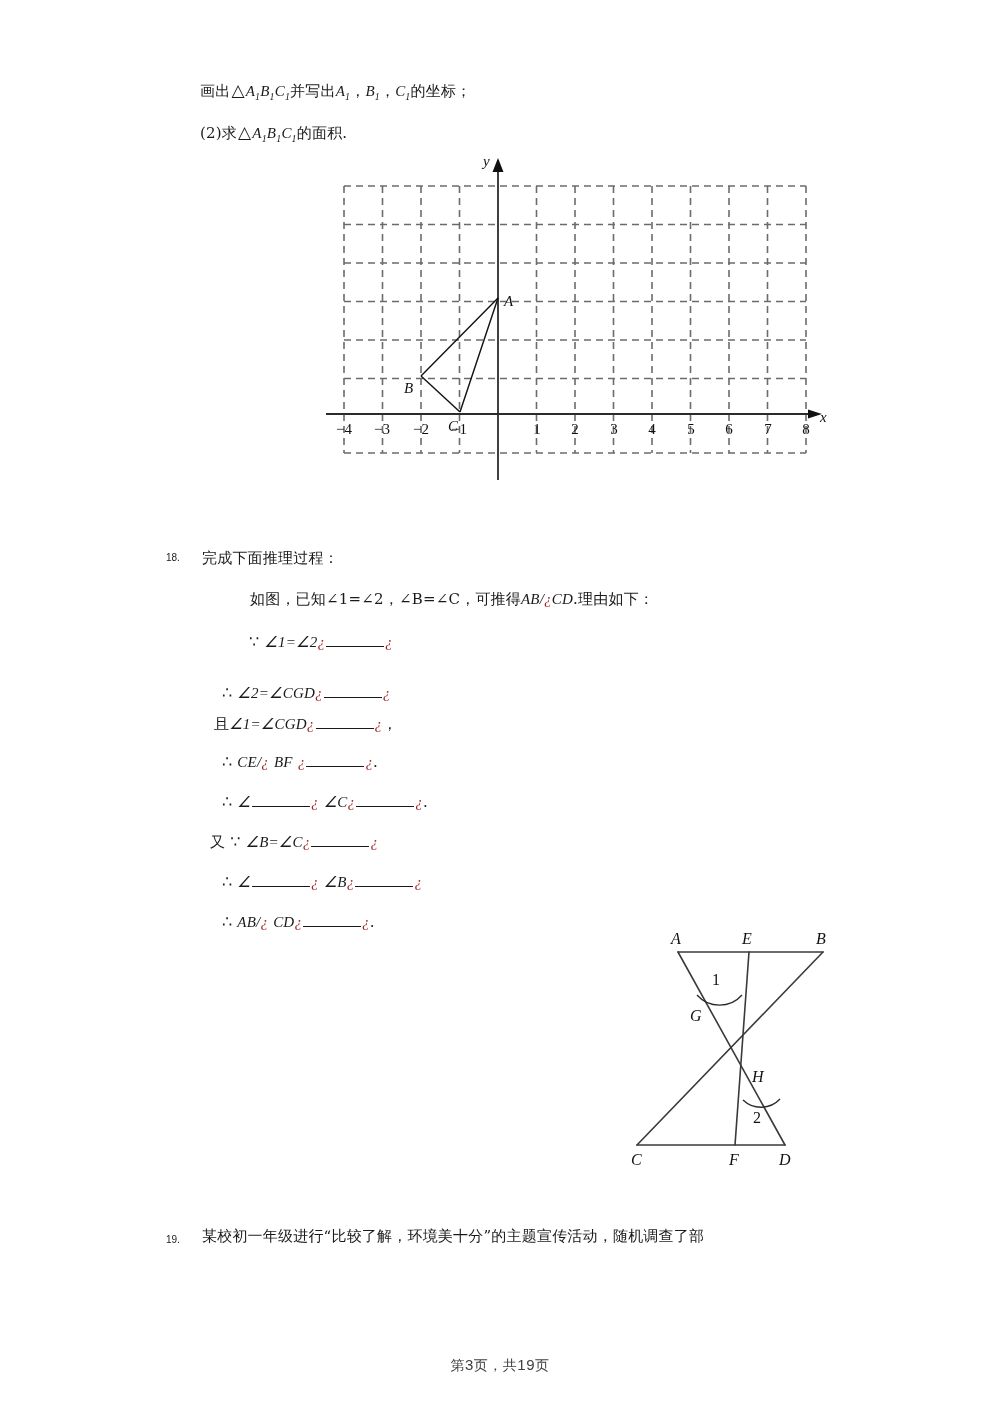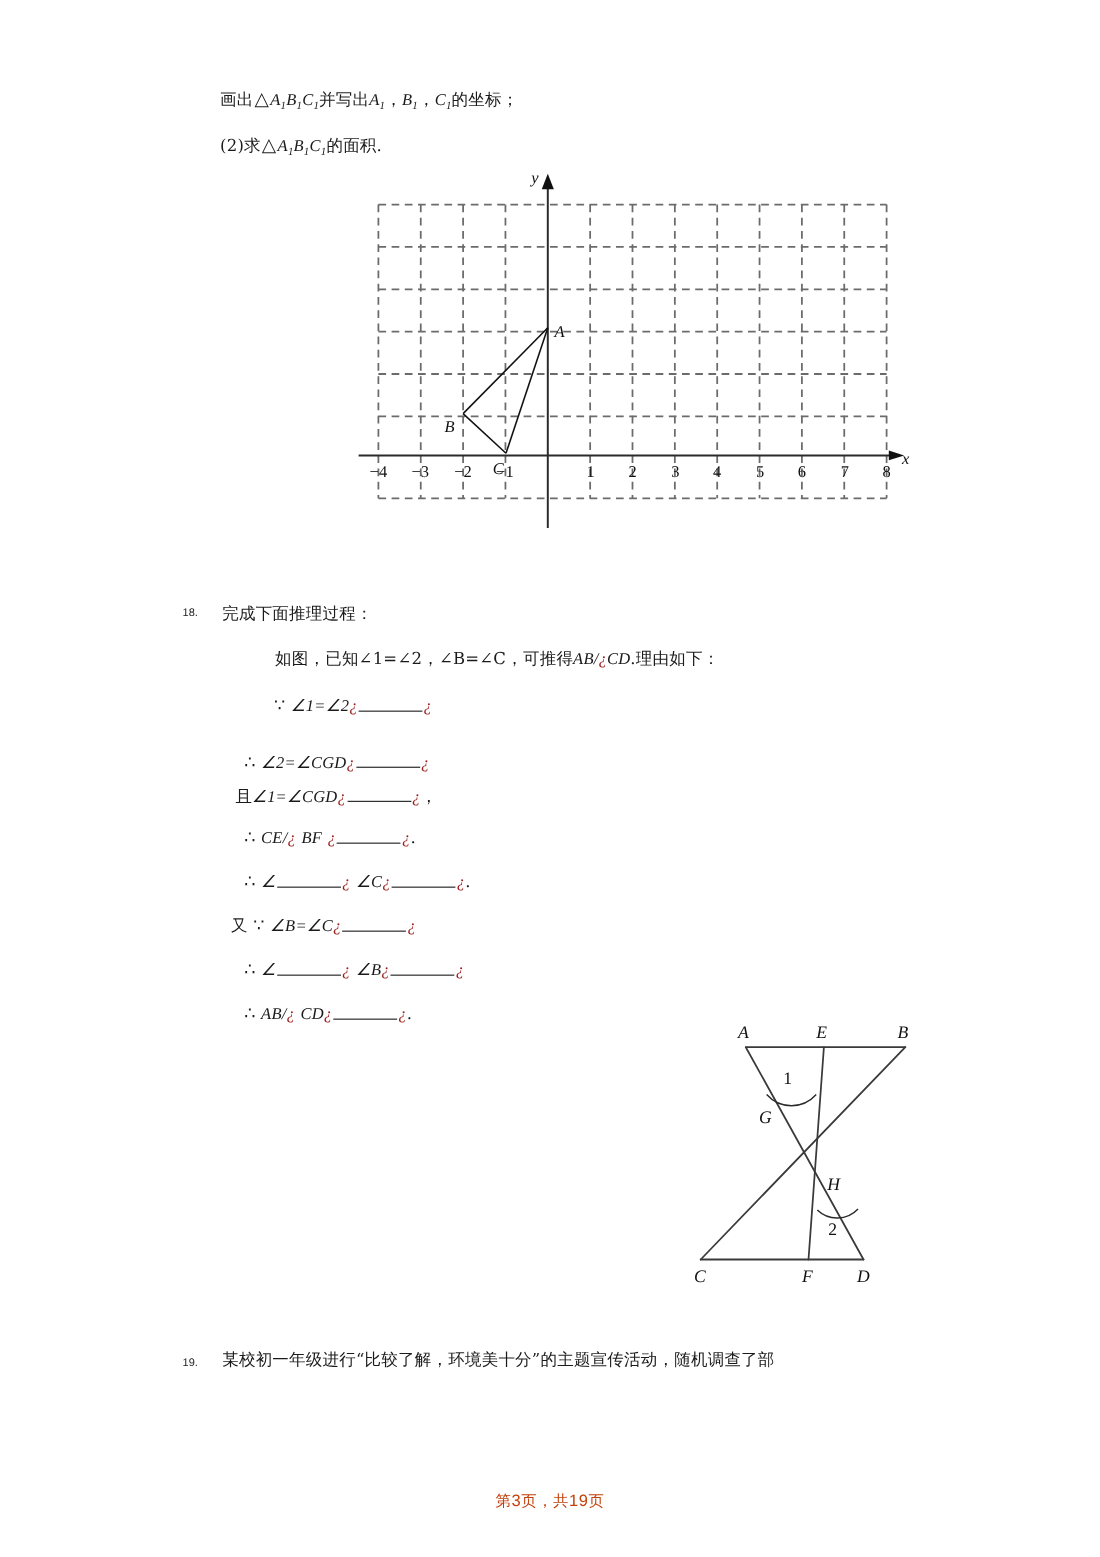--- a/index.html
+++ b/index.html
@@ -89,21 +89,21 @@
 
   
   .footer {
     position: absolute;
     left: 0;
     top: 1356px;
     width: 1000px;
     text-align: center;
     font-family: "DejaVu Serif", "Liberation Serif", serif;
     font-size: 14px;
-    color: #c2410c;
+    color: #404040;
     letter-spacing: 0.5px;
   }
   .footer .num { font-family: "Liberation Sans", sans-serif; }
 </style>
 </head>
 <body>
 
 <div class="page">
 
   <div class="txt cjk" style="left:200px; top:82px;">

